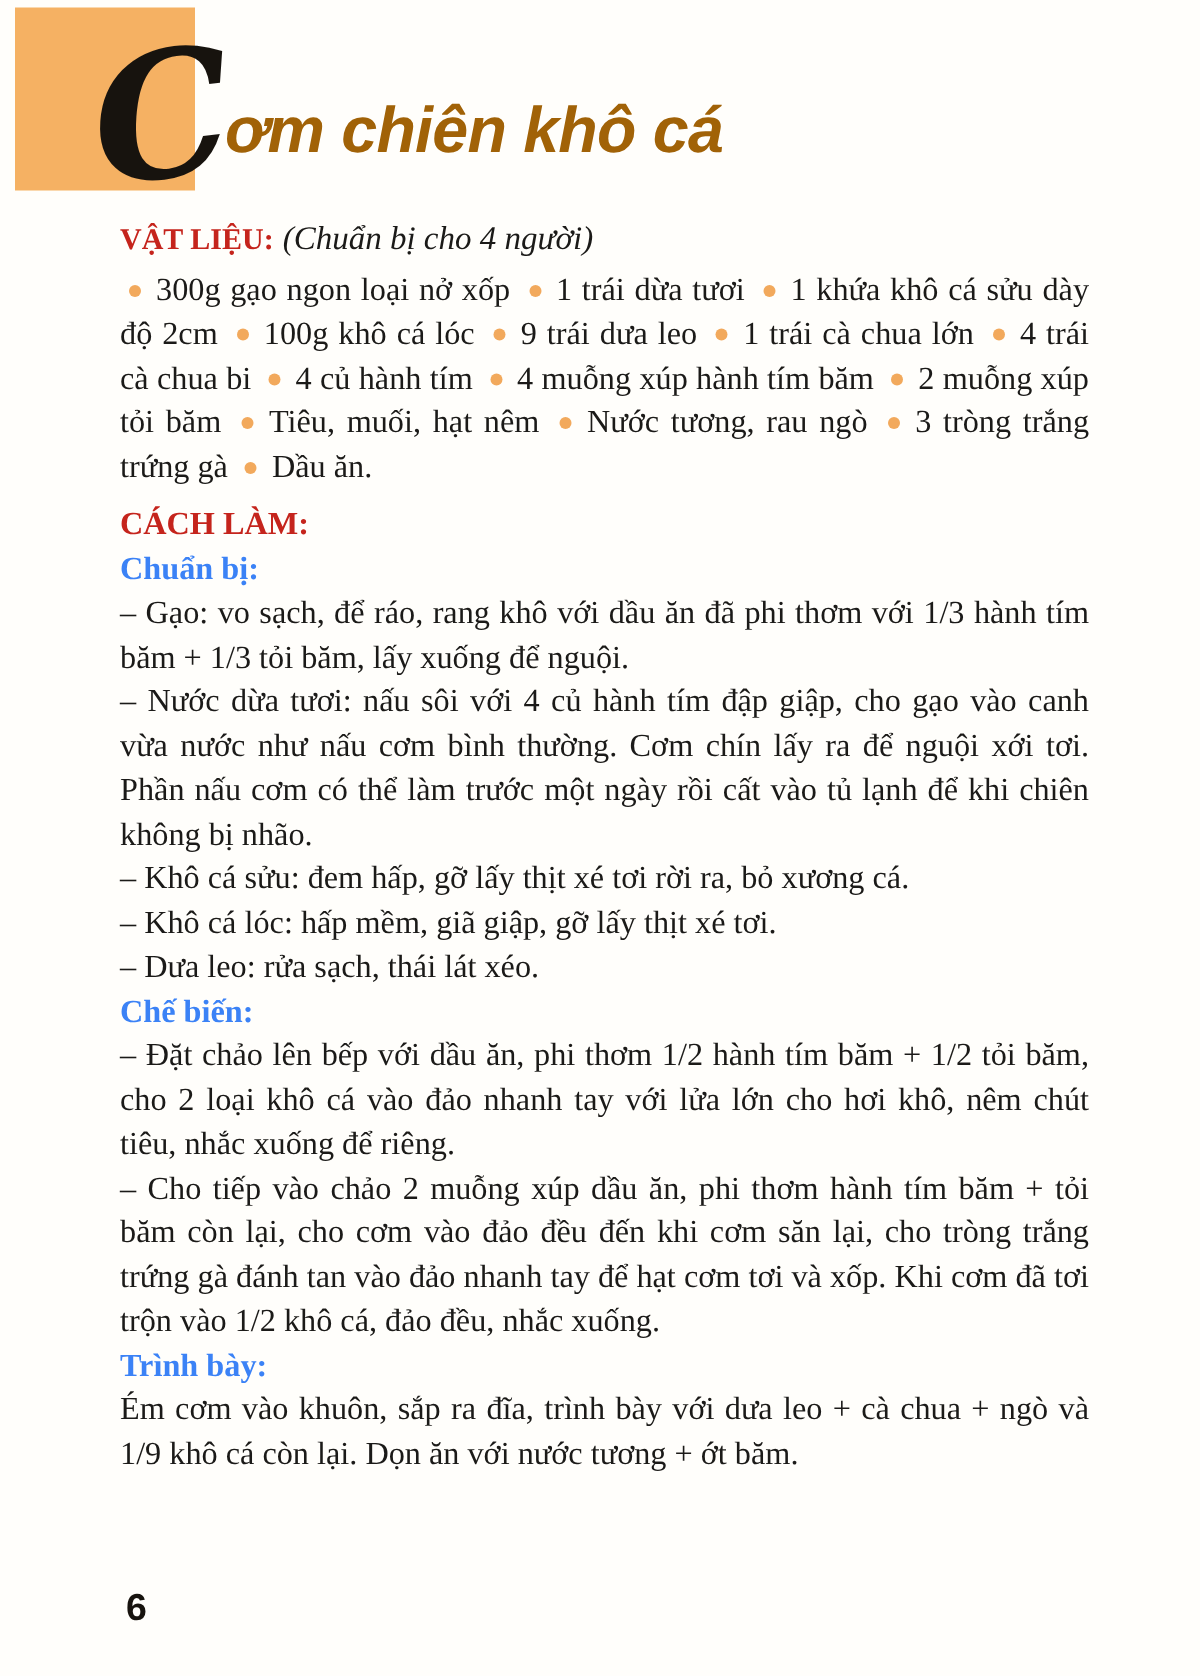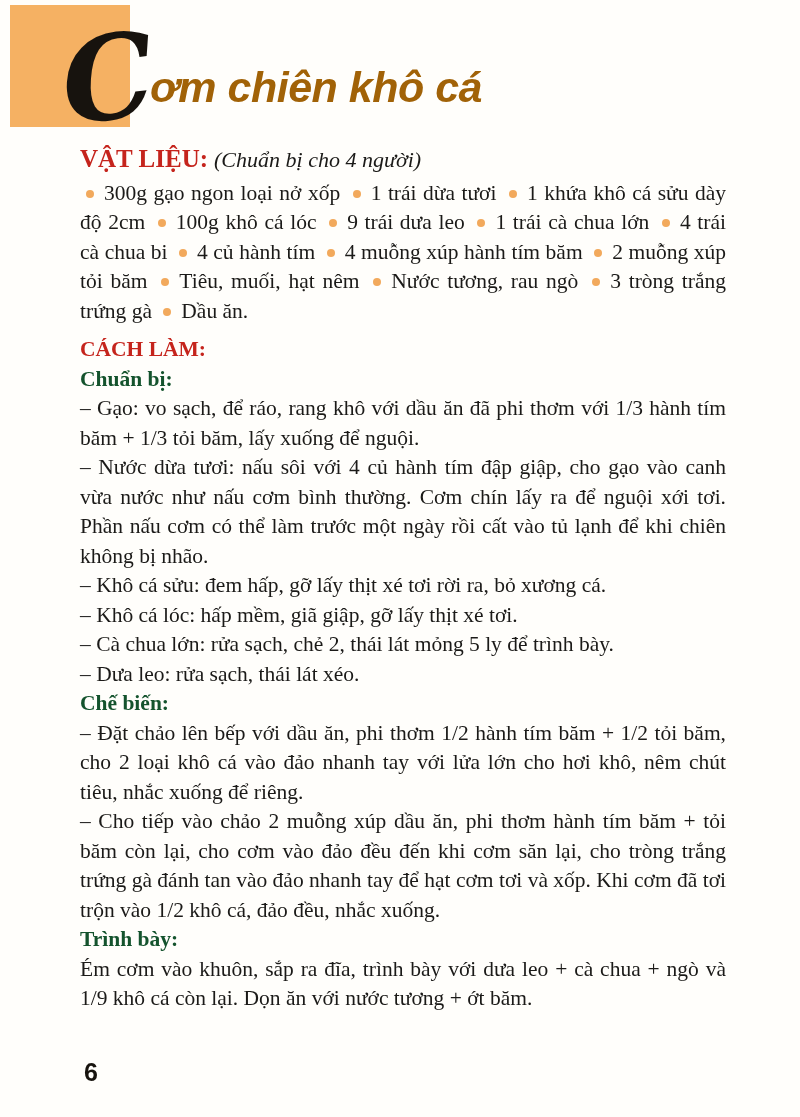--- a/index.html
+++ b/index.html
@@ -61,21 +61,21 @@
     line-height: 29.5px;
     text-align: justify;
   }
   .vl-line {
     text-align: left !important;
     white-space: nowrap;
   }
   .red-head {
     color: #c5241c;
     font-weight: bold;
-    font-size: 25px;
+    font-size: 20px;
   }
   .servings {
     font-style: italic;
     font-size: 22px;
     margin-left: 6px;
   }
   .ingredients {
     margin-top: 3px !important;
     text-indent: 6px;
   }
@@ -89,21 +89,21 @@
   }
   .ing:first-child .bullet {
     margin-left: 0;
   }
   .method {
     margin-top: 9px !important;
     font-size: 24px;
     text-align: center;
   }
   .green-head {
-    color: #14532d;
+    color: #3b82f6;
     font-weight: bold;
     font-size: 23px;
     text-align: center;
   }
   .pageno {
     position: absolute;
     left: 84px;
     top: 1058px;
     font-family: "Liberation Sans", sans-serif;
     font-weight: bold;
@@ -141,21 +141,20 @@
       <span class="ing"><span class="bullet"></span><span>Dầu ăn.</span></span>
     </p>
 
     <p class="red-head method">CÁCH LÀM:</p>
 
     <p class="green-head">Chuẩn  bị:</p>
     <p class="step">– Gạo: vo sạch, để ráo, rang khô với dầu ăn đã phi thơm với 1/3 hành tím băm + 1/3 tỏi băm, lấy xuống để nguội.</p>
     <p class="step">– Nước dừa tươi: nấu sôi với 4 củ hành tím đập giập, cho gạo vào canh vừa nước như nấu cơm bình thường. Cơm chín lấy ra để nguội xới tơi. Phần nấu cơm có thể làm trước một ngày rồi cất vào tủ lạnh để khi chiên không bị nhão.</p>
     <p class="step">– Khô cá sửu: đem hấp, gỡ lấy thịt xé tơi rời ra, bỏ xương cá.</p>
     <p class="step">– Khô cá lóc: hấp mềm, giã giập, gỡ lấy thịt xé tơi.</p>
-    <p class="step">– Cà chua lớn: rửa sạch, chẻ 2, thái lát mỏng 5 ly để trình bày.</p>
     <p class="step">– Dưa leo: rửa sạch, thái lát xéo.</p>
 
     <p class="green-head">Chế biến:</p>
     <p class="step">– Đặt chảo lên bếp với dầu ăn, phi thơm 1/2 hành tím băm + 1/2 tỏi băm, cho 2 loại khô cá vào đảo nhanh tay với lửa lớn cho hơi khô, nêm chút tiêu, nhắc xuống để riêng.</p>
     <p class="step">– Cho tiếp vào chảo 2 muỗng xúp dầu ăn, phi thơm hành tím băm + tỏi băm còn lại, cho cơm vào đảo đều đến khi cơm săn lại, cho tròng trắng trứng gà đánh tan vào đảo nhanh tay để hạt cơm tơi và xốp. Khi cơm đã tơi trộn vào 1/2 khô cá, đảo đều, nhắc xuống.</p>
 
     <p class="green-head">Trình bày:</p>
     <p class="step">Ém cơm vào khuôn, sắp ra đĩa, trình bày với dưa leo + cà chua + ngò và 1/9 khô cá còn lại. Dọn ăn với nước tương + ớt băm.</p>
 
   </div>

